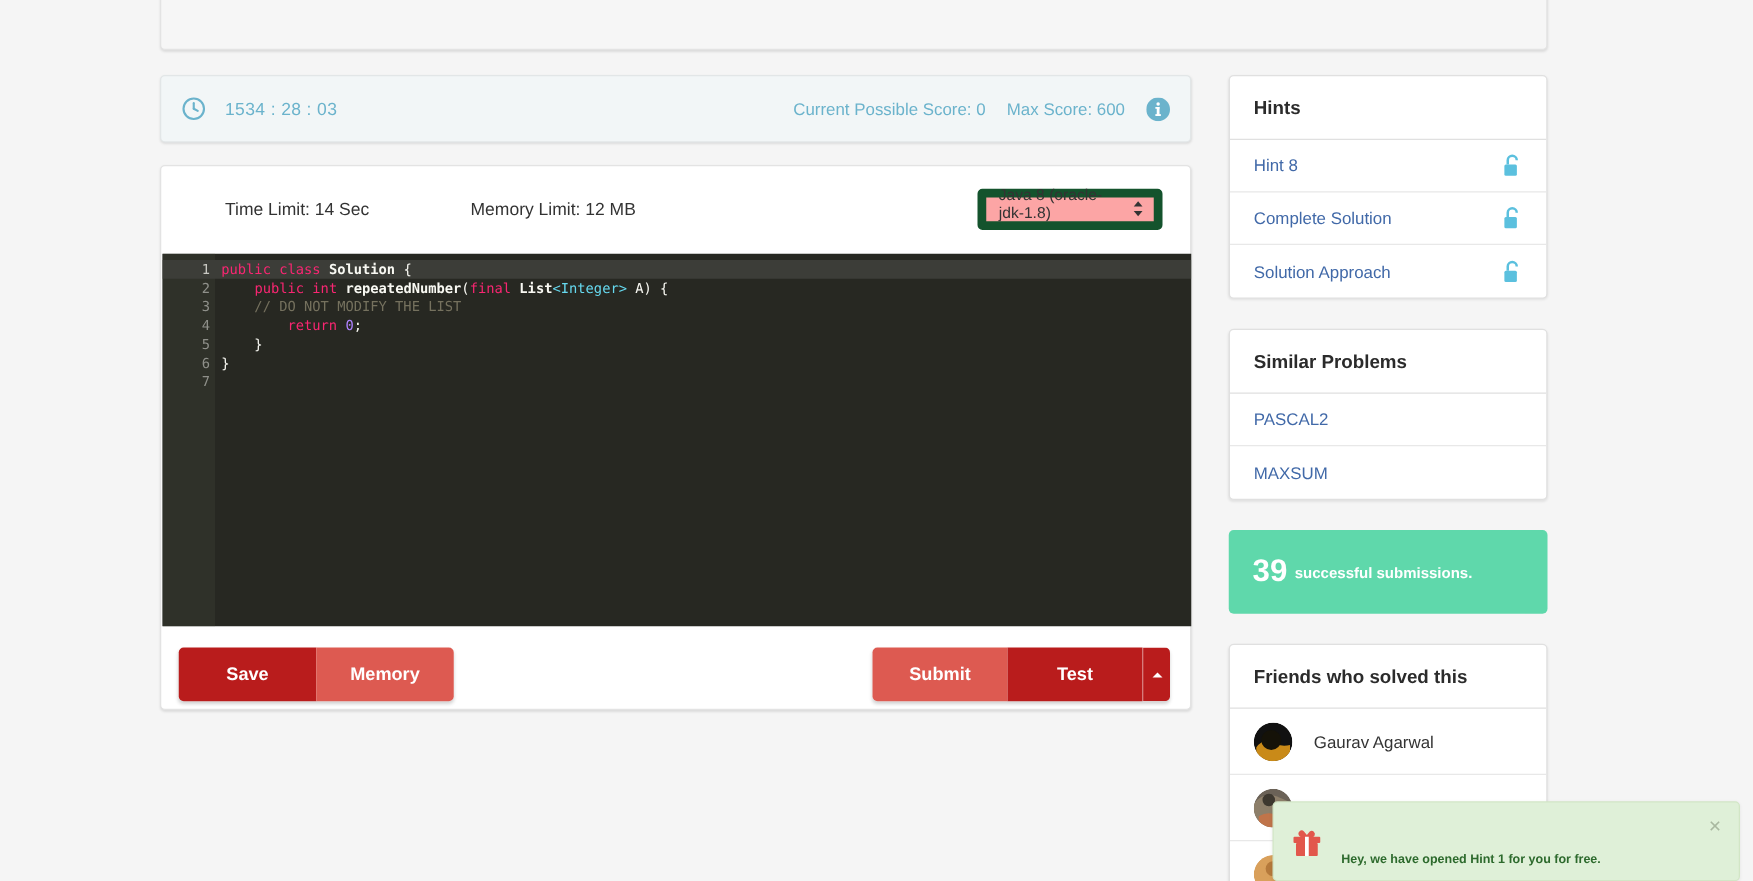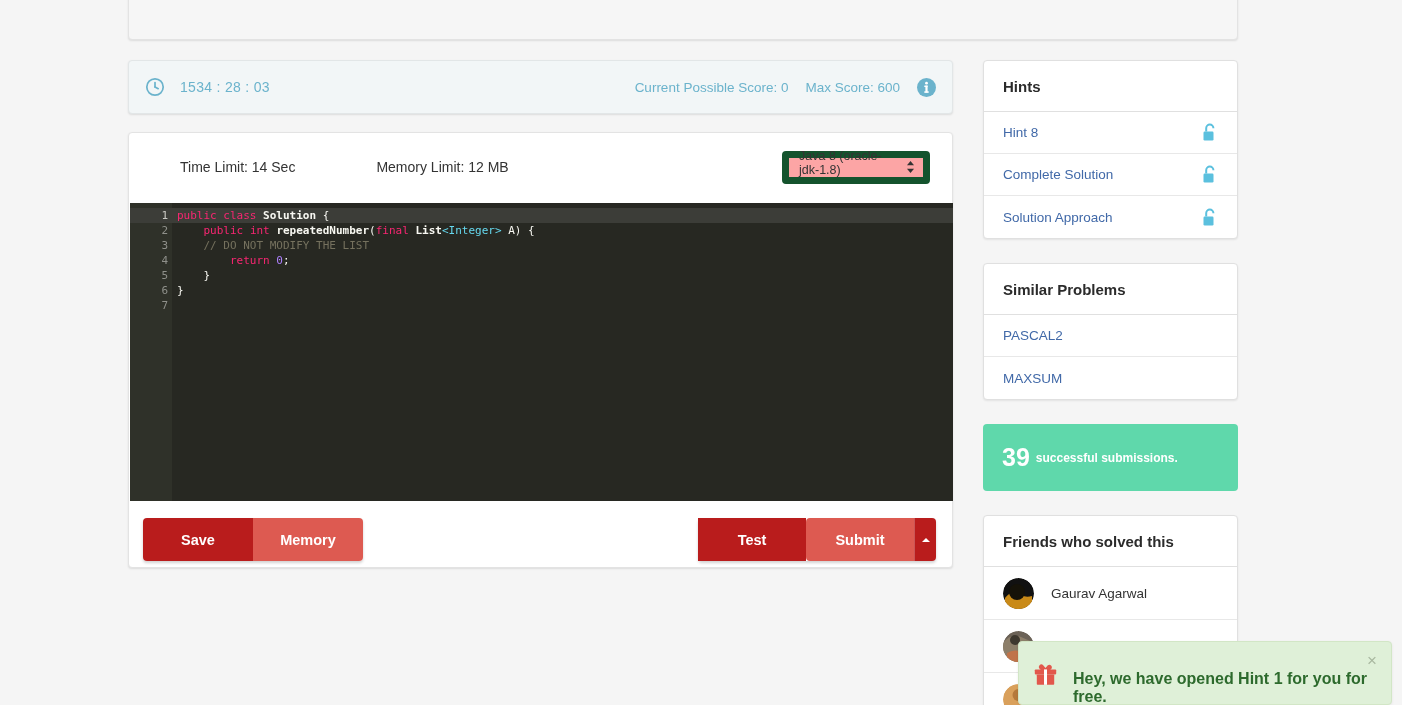--- a/index.html
+++ b/index.html
@@ -196,21 +196,21 @@
     background: #dff0d8;
     border: 1px solid #d2e6c6;
     border-radius: 4px;
     display: flex; align-items: center;
     padding: 0 14px;
     box-shadow: 0 1px 3px rgba(0,0,0,.07);
   }
   .gift-icon { width: 25px; height: 25px; flex: none; }
   .toast-msg {
     margin-left: 15px;
-    color: #2d6a2d; font-size: 16px; font-weight: bold; margin-top: 29px;
+    color: #2d6a2d; font-size: 10px; font-weight: bold; margin-top: 29px;
   }
   .toast-close {
     margin-left: auto; align-self: flex-start; margin-top: 10px;
     color: #a9b8a0; font-size: 17px; line-height: 1;
     cursor: pointer; font-family: "Liberation Sans", sans-serif;
   }
 </style>
 </head>
 <body>
 
@@ -280,22 +280,22 @@
         <div class="code-line"></div>
       </div>
     </div>
 
     <div class="btn-row">
       <div class="btn-group-left">
         <button class="btn btn-blue btn-save">Save</button>
         <button class="btn btn-red btn-reset">Memory</button>
       </div>
       <div class="btn-group-right">
+        <button class="btn btn-red btn-submit">Submit</button>
         <button class="btn btn-blue btn-test">Test</button>
-        <button class="btn btn-red btn-submit">Submit</button>
         <button class="btn btn-blue btn-caret">
           <span class="caret-up"></span>
         </button>
       </div>
     </div>
   </div>
 
   <div class="sidebar">
 
     <div class="panel">

